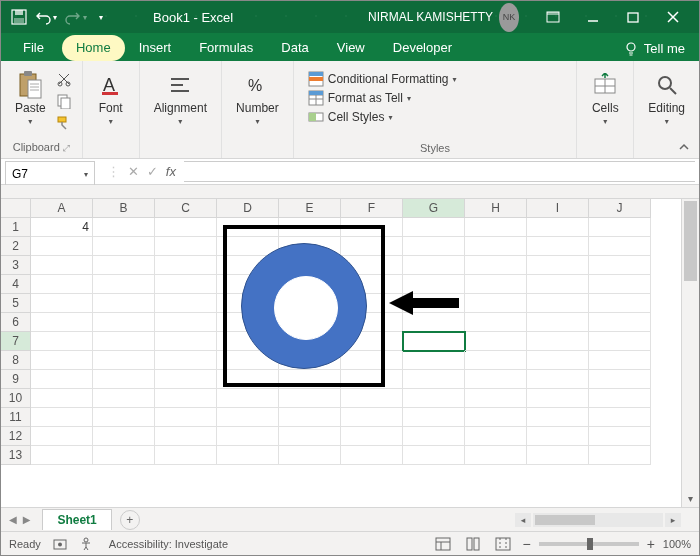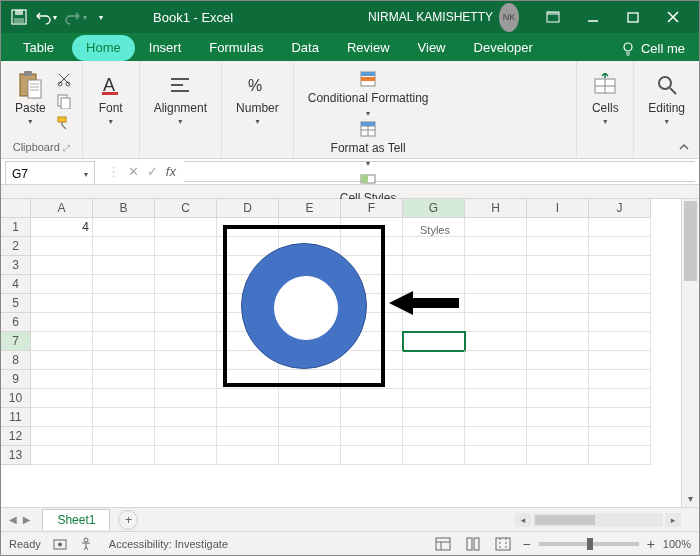--- a/index.html
+++ b/index.html
@@ -16,37 +16,37 @@
   .tb-undo { display:flex; align-items:center; gap:2px; }
   .tb-title { position:absolute; left:152px; z-index:1; font-size:13px; }
   .tb-user { position:absolute; right:180px; z-index:1; display:flex; align-items:center; gap:6px; }
   .avatar { width:20px; height:29px; border-radius:50%; background:#9a9a9a; display:flex; align-items:center; justify-content:center; font-size:9px; color:#444; }
   .tb-right { position:absolute; right:6px; display:flex; z-index:1; }
   .tb-btn { width:40px; height:32px; display:flex; align-items:center; justify-content:center; }
 
   
   .tabs { height:28px; background:#107c41; display:flex; align-items:flex-end; color:#fff; font-size:13px; padding-left:4px; }
   .tab { padding:5px 14px 6px; cursor:pointer; }
-  .tab.active { background:#5eead4; color:#107c41;border-radius:13px; }
+  .tab.active { background:#fef9c3; color:#107c41;border-radius:13px; }
   .tab.file { padding-left:18px; padding-right:18px; }
   .tellme { margin-left:auto; display:flex; align-items:center; gap:6px; padding:5px 14px; }
 
   
   .ribbon { height:98px; background:#f3f2f1; border-bottom:1px solid #d6d6d6; display:flex; position:relative; }
   .group { display:flex; flex-direction:column; align-items:center; border-right:1px solid #e1e1e1; padding:4px 8px 2px; }
   .group-content { flex:1; display:flex; align-items:flex-start; gap:4px; padding-top:2px; }
   .group-label { font-size:11px; color:#666; padding:2px 0; }
   .bigbtn { display:flex; flex-direction:column; align-items:center; gap:2px; padding:4px 6px; font-size:12px; color:#333; }
   .bigbtn .ico { width:28px; height:28px; display:flex; align-items:center; justify-content:center; }
   .minibtns { display:flex; flex-direction:column; gap:4px; padding-top:4px; }
   .minibtn { width:18px; height:18px; }
   .drop-arrow { font-size:8px; color:#555; }
   .styles-group { flex:1; }
   .styles-rows { display:flex; flex-direction:column; gap:3px; font-size:12px; color:#333; padding:4px 6px; }
-  .style-row { display:flex; align-items:center; gap:4px;flex-direction:column; }
+  .style-row { display:flex; align-items:center; gap:4px; }
   .style-ico { width:16px; height:16px; }
   .collapse { position:absolute; right:8px; bottom:4px; color:#666; font-size:12px; }
   .grp-launcher { font-size:9px; color:#888; margin-left:3px; }
 
   
   .namebox-row { height:26px; display:flex; align-items:stretch; border-bottom:1px solid #d6d6d6; background:#fff; }
   .namebox { width:90px; border:1px solid #ccc; margin:2px 4px; display:flex; align-items:center; padding:12px 6px; font-size:12px; justify-content:space-between; }
   .fx-btns { display:flex; align-items:center; gap:8px; padding:0 8px; color:#aaa; font-size:13px; }
   .fx-btns .fx { font-style:italic; color:#666; }
   .formula-input { flex:1; border-top:1px solid #ccc; border-bottom:1px solid #ccc; margin:2px 4px 2px 0; }
@@ -69,21 +69,21 @@
   .shape-frame { position:absolute; border:4px solid #000; left:222px; top:26px; width:162px; height:162px; background:transparent; }
   .torus { position:absolute; left:240px; top:44px; width:126px; height:126px; border-radius:50%; background:#4472c4; border:1px solid #2f528f; }
   .torus::after { content:''; position:absolute; left:32px; top:32px; width:62px; height:62px; border-radius:50%; background:#fff; border:1px solid #fff; }
   .arrow { position:absolute; left:388px; top:92px; width:70px; height:24px; }
   .arrow .shaft { position:absolute; right:0; top:7px; width:46px; height:10px; background:#000; }
   .arrow .head { position:absolute; left:0; top:0; width:0; height:0; border-top:12px solid transparent; border-bottom:12px solid transparent; border-right:24px solid #000; }
 
   
   .sheetbar { height:24px; background:#f3f2f1; border-top:1px solid #d6d6d6; display:flex; align-items:center; font-size:12px; }
   .sheet-nav { display:flex; gap:6px; padding:0 8px; color:#888; font-size:10px; }
-  .sheet-tab { background:#fff; border:1px solid #ccc; border-bottom:none; padding:3px 14px; margin-left:4px; color:#107c41; font-weight:400; }
+  .sheet-tab { background:#fff; border:1px solid #ccc; border-bottom:none; padding:3px 14px; margin-left:4px; color:#107c41; font-weight:700; }
   .sheet-add { width:20px; height:20px; border:1px solid #ccc; border-radius:50%; display:flex; align-items:center; justify-content:center; margin-left:8px; color:#666; font-size:12px; }
   .hscroll { flex:1; display:flex; align-items:center; justify-content:flex-end; padding-right:18px; gap:2px; }
   .hscroll .track { width:130px; height:14px; background:#e8e8e8; position:relative; }
   .hscroll .thumb { position:absolute; left:2px; top:2px; height:10px; width:60px; background:#c8c8c8; }
   .hscroll .btn { width:16px; height:14px; background:#e8e8e8; display:flex; align-items:center; justify-content:center; font-size:9px; color:#666; }
 
   
   .statusbar { height:24px; background:#f3f2f1; border-top:1px solid #d6d6d6; display:flex; align-items:center; font-size:11px; color:#555; padding:0 8px; gap:12px; }
   .status-right { margin-left:auto; display:flex; align-items:center; gap:8px; }
   .viewbtn { width:22px; height:18px; display:flex; align-items:center; justify-content:center; color:#666; }
@@ -146,35 +146,34 @@
         </div>
       <div class="tb-btn close">
           <svg width="12" height="12">
             <path d="M1 1 L11 11 M11 1 L1 11" stroke="#fff" stroke-width="1.5"></path>
           </svg>
         </div>
     </div>
   </div>
 
   <div class="tabs">
-    <div class="tab file">Table</div>
+    <div class="tab file">File</div>
     <div class="tab active">Home</div>
     <div class="tab">Insert</div>
     <div class="tab">Formulas</div>
     <div class="tab">Data</div>
-    <div class="tab">Review</div>
     <div class="tab">View</div>
     <div class="tab">Developer</div>
     <div class="tellme">
       <svg width="14" height="14" viewBox="0 0 14 14">
           <circle cx="7" cy="5" r="4" fill="none" stroke="#fff" stroke-width="1.2"></circle>
           <line x1="5" y1="11" x2="9" y2="11" stroke="#fff"></line>
           <line x1="5.5" y1="13" x2="8.5" y2="13" stroke="#fff"></line>
         </svg>
-      <span>Cell me</span>
+      <span>Tell me</span>
     </div>
   </div>
 
   <div class="ribbon">
     <div class="group">
       <div class="group-content">
         <div class="bigbtn">
           <span class="ico">
             <svg width="26" height="30" viewBox="0 0 26 30">
                 <rect x="3" y="4" width="16" height="22" fill="#bfa06a" stroke="#7a5c20"></rect>

